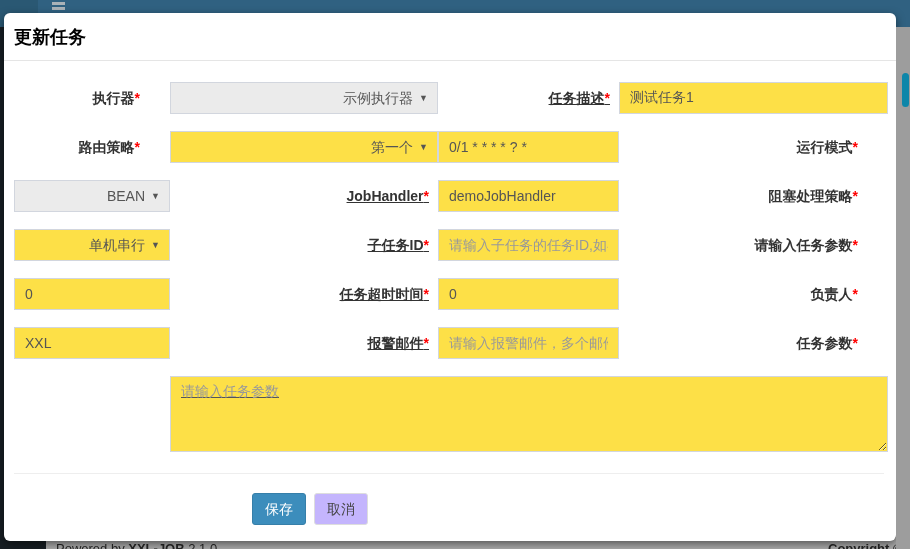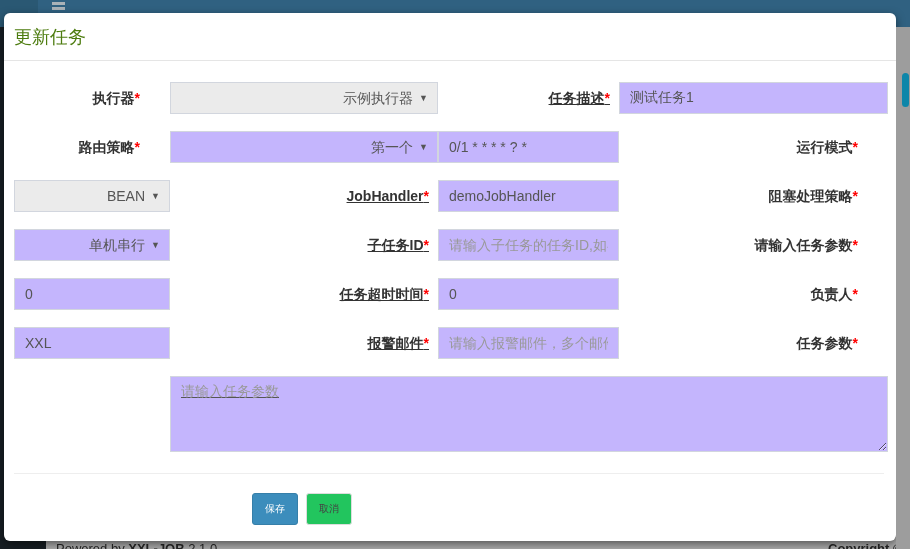--- a/index.html
+++ b/index.html
@@ -35,64 +35,64 @@
     background: #0d86a9; border-radius: 4px;
   }
 
   
   .modal {
     position: absolute; left: 4px; top: 13px; width: 892px; height: 528px;
     background: #ffffff; border-radius: 6px; z-index: 5;
     box-shadow: 0 3px 9px rgba(0,0,0,0.5);
   }
   .modal-header { padding: 13px 10px 12px 10px; border-bottom: 1px solid #e5e5e5; }
-  .modal-title  { font-size: 18px; line-height: 22px; color: #4d7c0f; font-weight: normal; }
+  .modal-title  { font-size: 18px; line-height: 22px; color: #000000; font-weight: bold; }
 
   .form-grid {
     display: grid;
     grid-template-columns: 156px 268px 181px 269px;
     row-gap: 17px;
     margin: 21px 12px 0 10px;
   }
   .flabel {
     font-size: 14px; font-weight: bold; color: #333;
     text-align: right; line-height: 32px; padding-right: 30px; white-space: nowrap;
   }
   .flabel-r { padding-right: 9px; text-decoration: underline; }
   .req { color: #ff0000; font-weight: bold; }
 
   .finput, .fselect, .ftextarea {
     width: 100%; height: 32px;
     border: 1px solid #d2d6de; border-radius: 0;
     font-family: "Liberation Sans", sans-serif;
-    font-size: 14px; color: #555; background: #c4b5fd;
+    font-size: 14px; color: #555; background: #fde047;
   }
   .finput { padding: 0 10px; outline: none; }
   .finput::placeholder, .ftextarea::placeholder { color: #999; opacity: 1; }
 
   .fselect { position: relative; padding: 0 24px 0 10px; line-height: 30px; cursor: pointer;
              white-space: nowrap; overflow: hidden; text-align: right; }
   .fselect.disabled { background: #ebebeb; cursor: default; }
   .sel-arrow {
     position: absolute; right: 9px; top: 0; line-height: 30px;
     font-size: 9px; color: #555;
   }
 
   .ftextarea { height: 76px; padding: 6px 10px; resize: both; outline: none; text-decoration: underline; }
 
   .sep { border: 0; border-top: 1px solid #eeeeee; margin: 21px 12px 0 10px; }
 
   .btn-row { display: flex; gap: 8px; margin: 19px 0 0 248px; }
   .btn {
-    height: 32px; font-size: 10px; line-height: 18px; padding: 6px 12px;
+    height: 32px; font-size: 14px; line-height: 18px; padding: 6px 12px;
     border-radius: 3px; cursor: pointer;
     font-family: "Liberation Sans", sans-serif;
   }
   .btn-save { background: #3c8dbc; border: 1px solid #367fa9; color: #ffffff; }
-  .btn-cancel { background: #22c55e; border: 1px solid #dddddd; color: #444444; }
+  .btn-cancel { background: #c4b5fd; border: 1px solid #dddddd; color: #444444; }
 </style>
 </head>
 <body>
 
 <div class="bg-sidebar"></div>
 <div class="bg-navbar">
   <div class="bg-logo"></div>
   <div class="hamburger">
     <div class="bar"></div>
     <div class="bar"></div>

